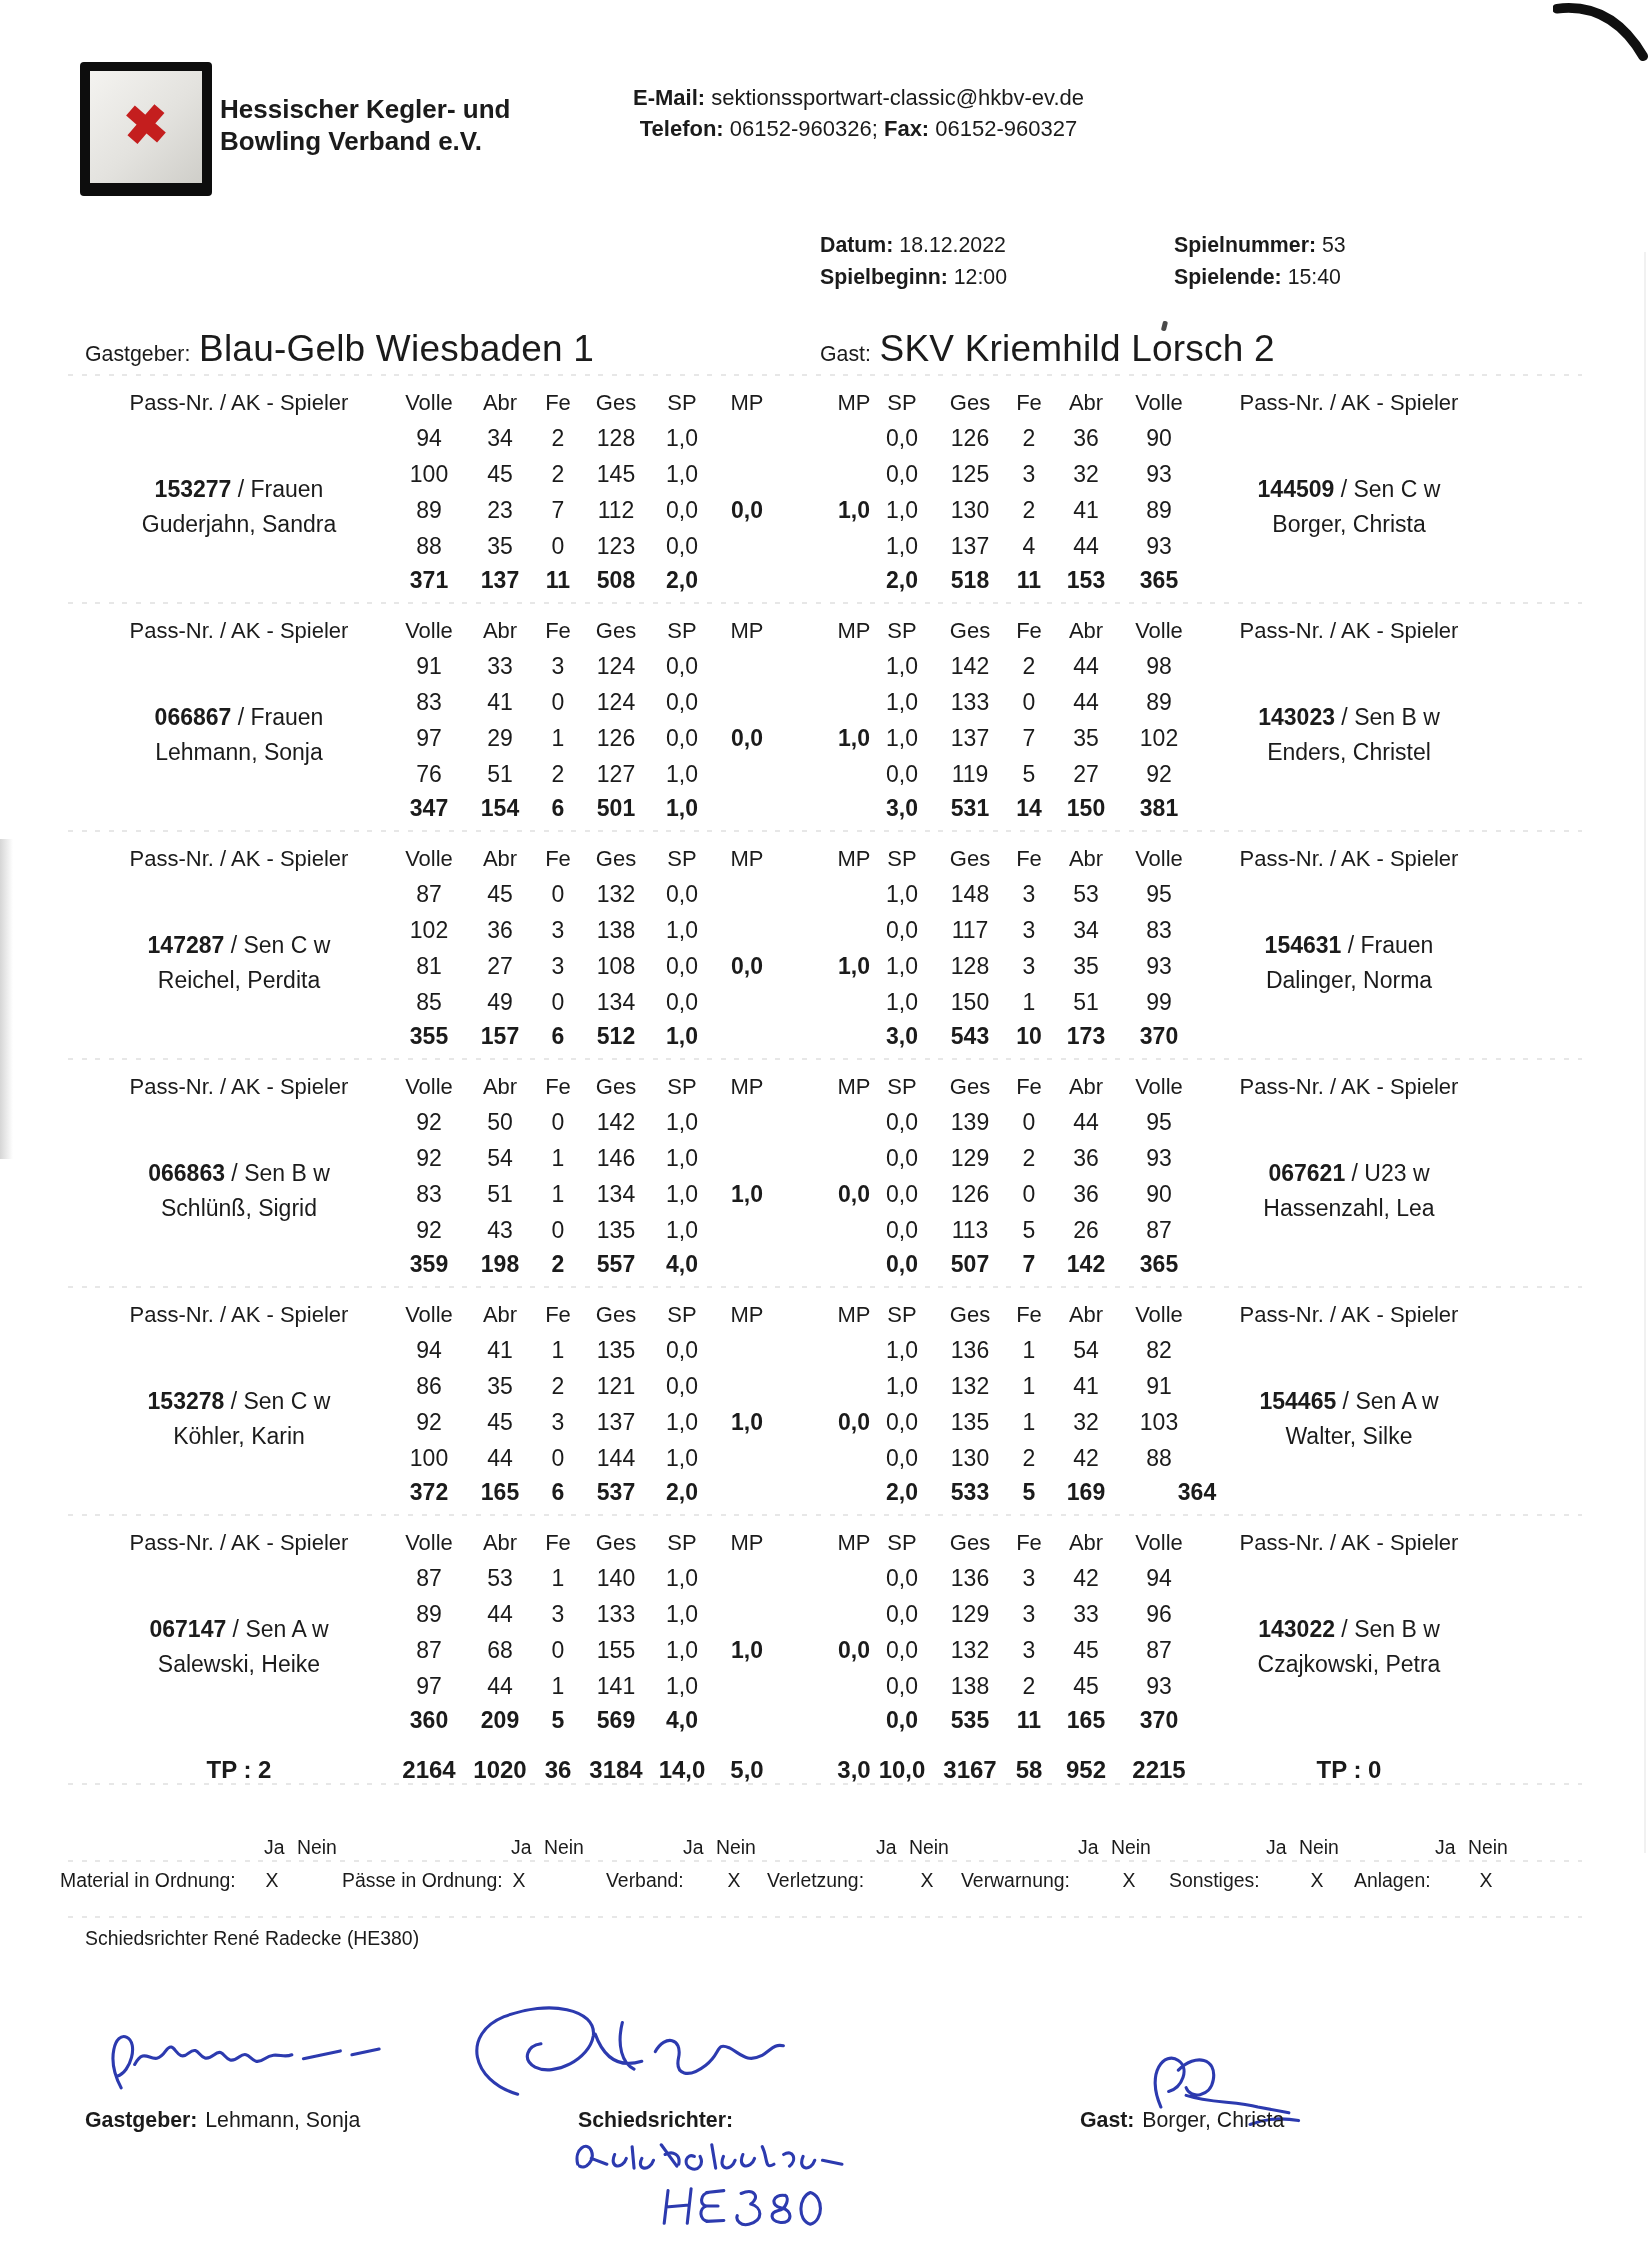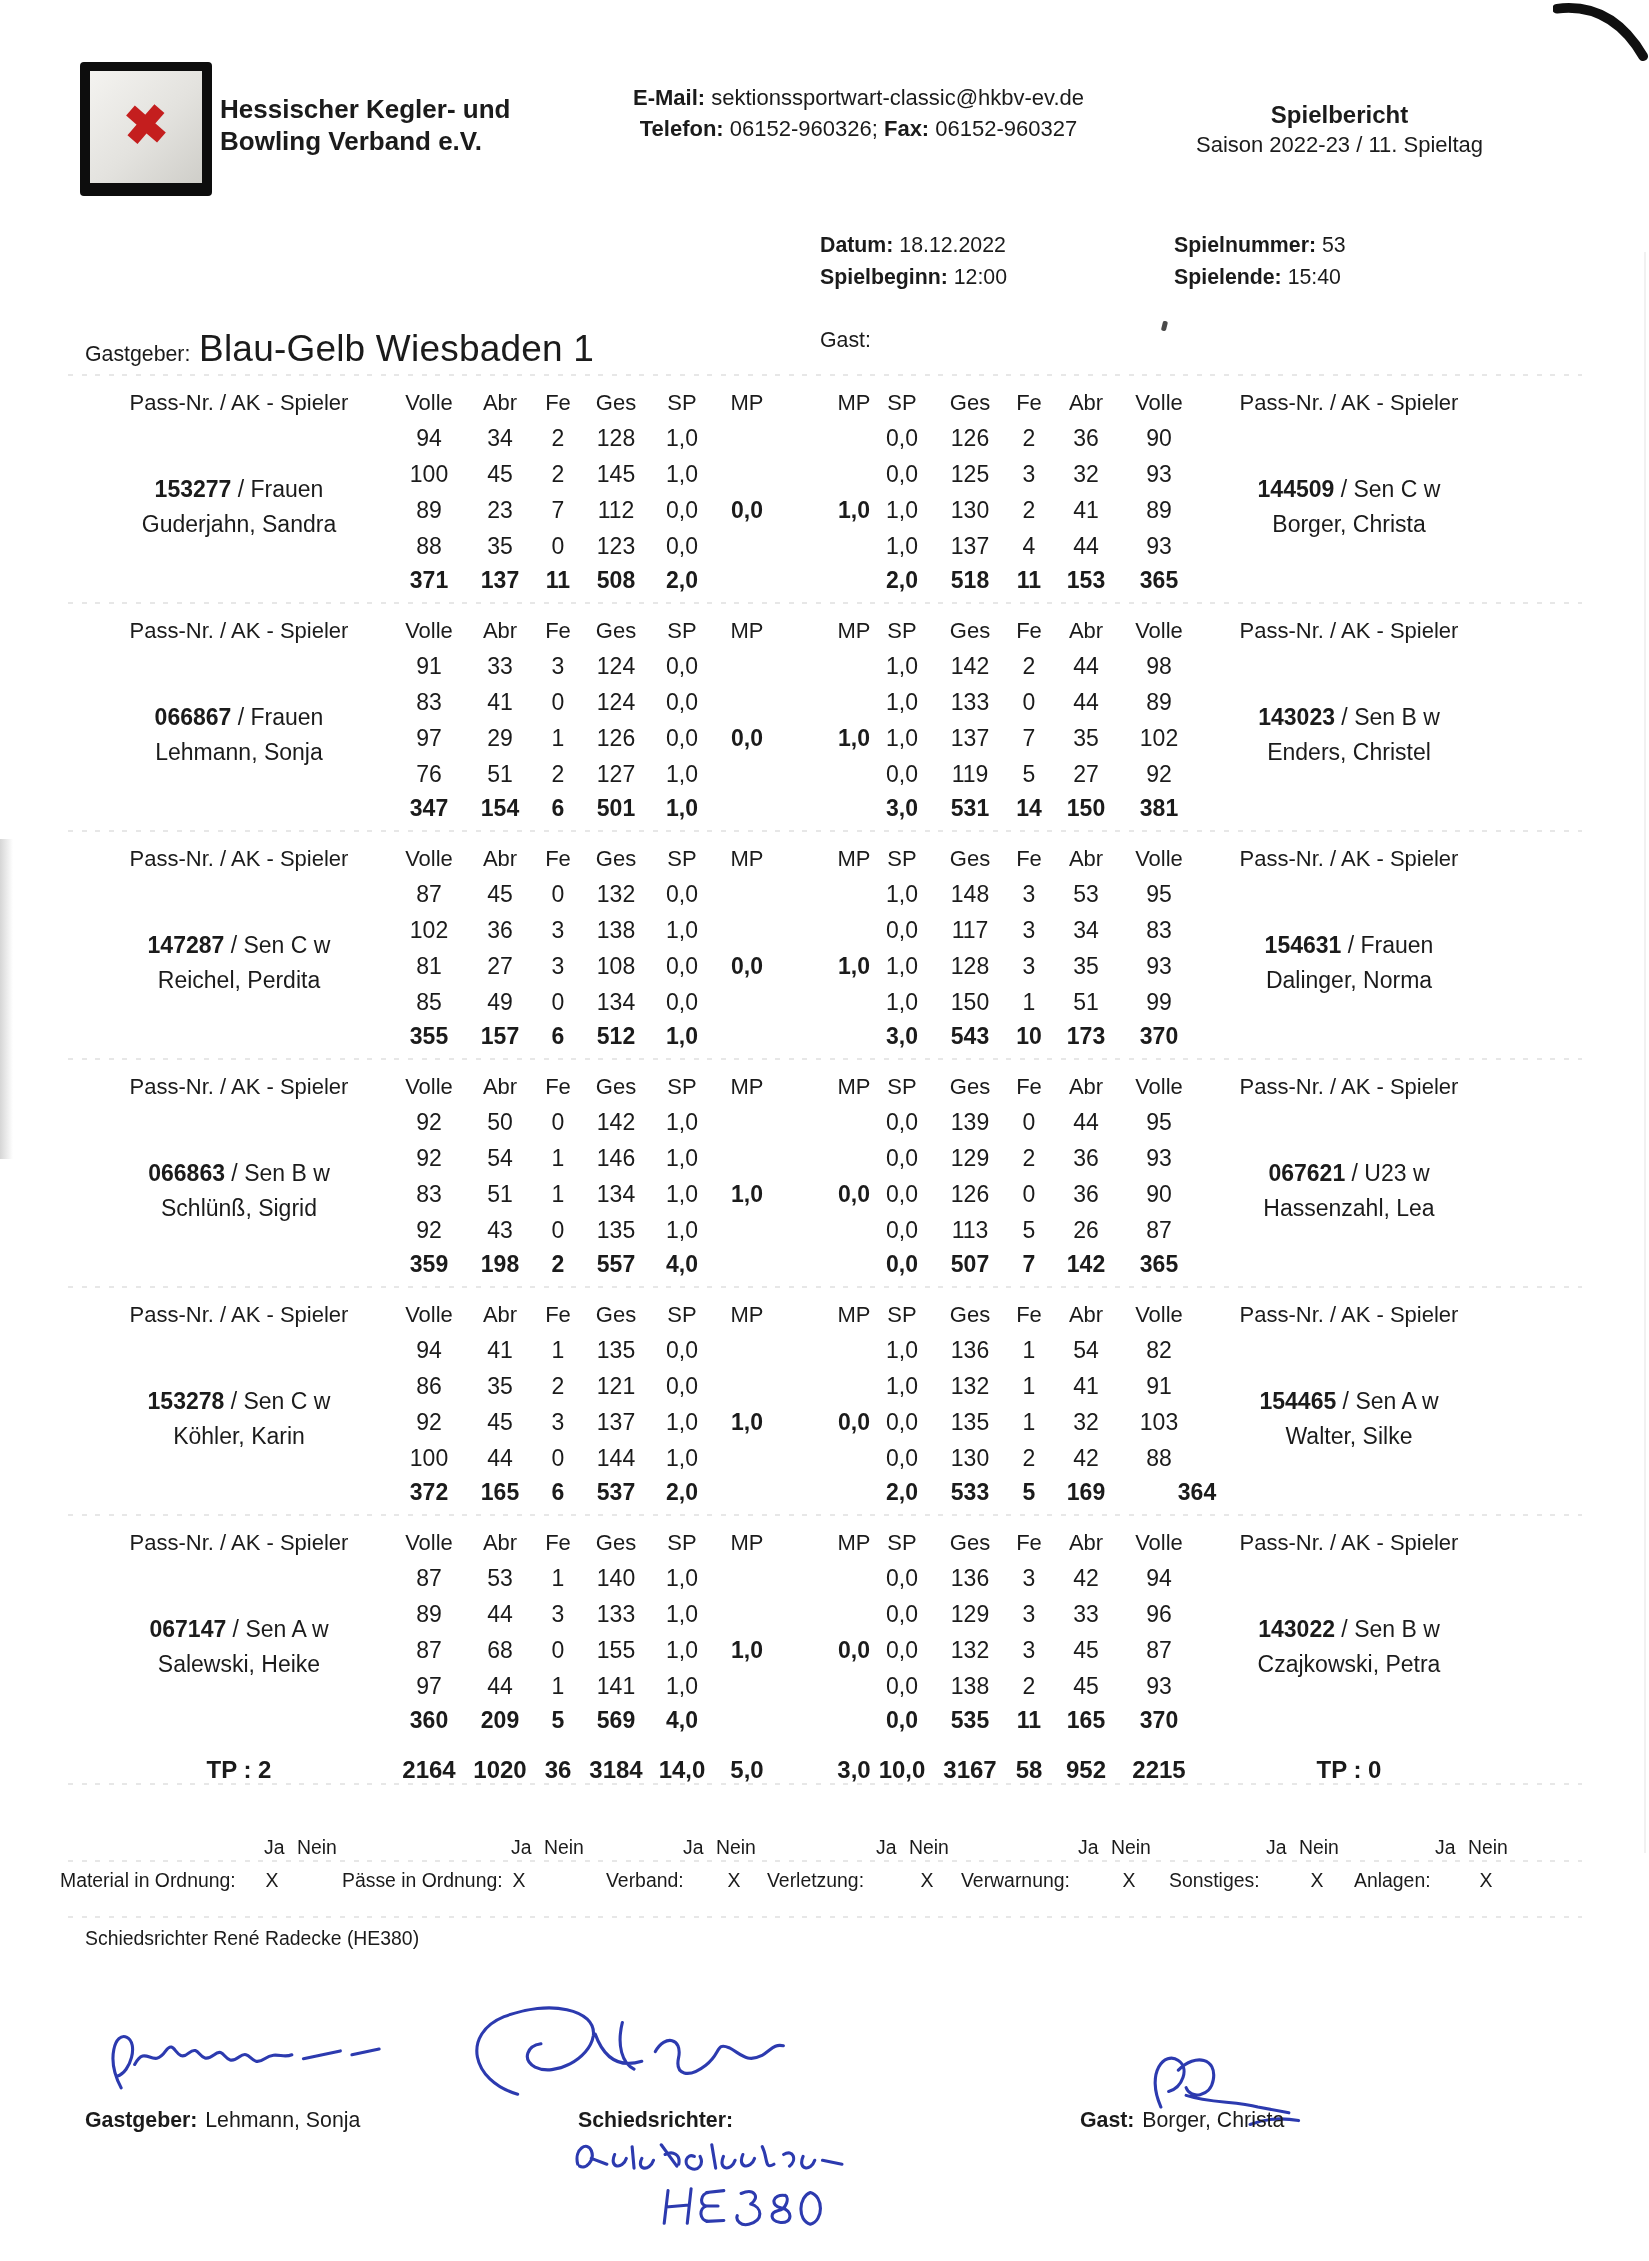--- a/index.html
+++ b/index.html
@@ -60,40 +60,37 @@
   <div class="org">
     <div>Hessischer Kegler- und</div>
     <div>Bowling Verband e.V.</div>
   </div>
 
   <div class="hdr-center">
     <div><span class="b">E-Mail:</span> <span>sektionssportwart-classic@hkbv-ev.de</span></div>
     <div><span class="b">Telefon:</span> <span>06152-960326;</span> <span class="b">Fax:</span> <span>06152-960327</span></div>
   </div>
 
-  <div class="hdr-right">
-    <div class="title">Spielbericht</div>
-    <div class="subtitle">Saison 2022-23 / 11. Spieltag</div>
-  </div>
 
   <div class="meta" style="left:820px">
     <div><span class="b">Datum:</span> <span>18.12.2022</span></div>
     <div><span class="b">Spielbeginn:</span> <span>12:00</span></div>
   </div>
   <div class="meta" style="left:1174px">
     <div><span class="b">Spielnummer:</span> <span>53</span></div>
     <div><span class="b">Spielende:</span> <span>15:40</span></div>
   </div>
 
   <div class="team" style="left:85px">
     <span class="team-label">Gastgeber:</span>
     <span class="team-name">Blau-Gelb Wiesbaden 1</span>
   </div>
   <div class="team" style="left:820px">
     <span class="team-label">Gast:</span>
+    <span class="team-name">SKV Kriemhild Lorsch 2</span>
   </div>
 
   <div id="blocks">
       <div class="faint" style="top: 374px;"></div>
       <span class="c t24 hc" style="left: 239px; top: 385px;">Pass-Nr. / AK - Spieler</span>
       <span class="c t24 hc" style="left: 429px; top: 385px;">Volle</span>
       <span class="c t24 hc" style="left: 500px; top: 385px;">Abr</span>
       <span class="c t24 hc" style="left: 558px; top: 385px;">Fe</span>
       <span class="c t24 hc" style="left: 616px; top: 385px;">Ges</span>
       <span class="c t24 hc" style="left: 682px; top: 385px;">SP</span>

